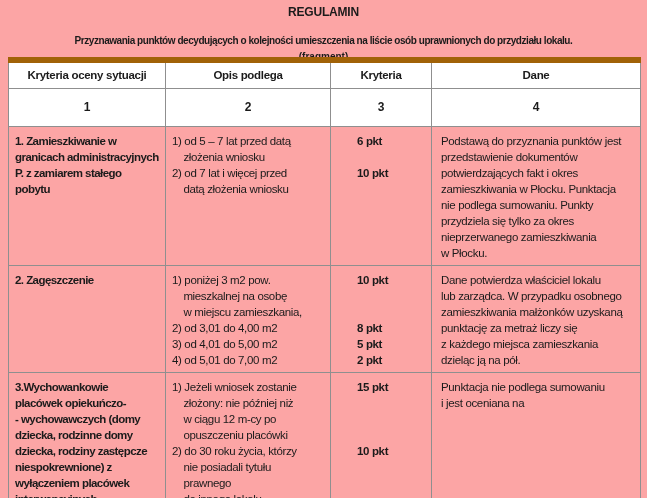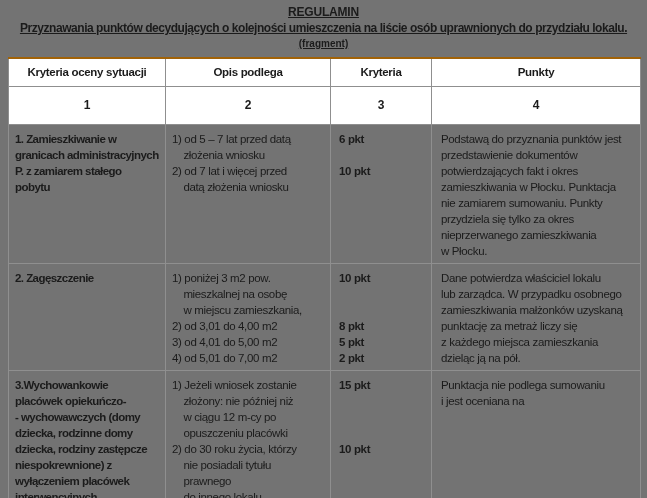--- a/index.html
+++ b/index.html
@@ -11,38 +11,38 @@
     width: 647px;
     height: 498px;
     font-family: "Liberation Sans", "DejaVu Sans", sans-serif;
     color: #1b1b1b;
     overflow: hidden;
   }
   .page {
     position: relative;
     width: 647px;
     height: 498px;
-    background: #737373;
-    text-decoration: underline;
+    background: #fca5a5;
   }
   .doc-title {
     padding-top: 4px;
     text-align: center;
     font-weight: 700;
   }
   .doc-title .t1 {
     font-size: 12px;
     line-height: 16px;
     letter-spacing: -0.2px;
   }
   .doc-title .t2 {
-    font-size: 12px;
+    font-size: 10px;
     line-height: 16px;
     letter-spacing: -0.45px;
     white-space: nowrap;
+    margin-top: 13px;
   }
   .doc-title .t3 {
     font-size: 10px;
     line-height: 16px;
   }
   table.reg-table {
     position: absolute;
     left: 8px;
     top: 57px;
     width: 632px;
@@ -52,21 +52,21 @@
   .reg-table col.c1 { width: 157px; }
   .reg-table col.c2 { width: 165px; }
   .reg-table col.c3 { width: 101px; }
   .reg-table col.c4 { width: 209px; }
   .reg-table th, .reg-table td {
     border: 1px solid #8f8f8f;
     overflow: hidden;
     box-sizing: border-box;
   }
   .reg-table thead tr.hdr-row th {
-    border-top: 2px solid #a16207;
+    border-top: 6px solid #a16207;
   }
   .reg-table th {
     font-size: 11.5px;
     font-weight: 700;
     letter-spacing: -0.3px;
     text-align: center;
     vertical-align: middle;
     background: #ffffff;
   }
   tr.hdr-row { height: 28px; }
@@ -82,21 +82,21 @@
   }
   tr.r1 { height: 131px; }
   tr.r2 { height: 100px; margin-top: 23px; }
   tr.r3 { height: 130px; }
   td.crit {
     font-weight: 700;
     letter-spacing: -0.55px;
   }
   td.pts {
     font-weight: 700;
-    padding-left: 8px;
+    padding-left: 26px;
   }
   td.rem {
     padding-left: 9px;
   }
 </style>
 </head>
 <body>
 
 <div class="page">
 
@@ -111,21 +111,21 @@
       <col class="c1">
         <col class="c2">
         <col class="c3">
         <col class="c4">
     </colgroup>
     <thead>
       <tr class="hdr-row">
         <th>Kryteria oceny sytuacji</th>
         <th>Opis podlega</th>
         <th>Kryteria</th>
-        <th>Punkty</th>
+        <th>Dane</th>
       </tr>
       <tr class="num-row">
         <th>1</th>
         <th>2</th>
         <th>3</th>
         <th>4</th>
       </tr>
     </thead>
     <tbody>
       <tr class="r1">
@@ -137,21 +137,21 @@
     złożenia wniosku
 2) od 7 lat i więcej przed
     datą złożenia wniosku</td>
         <td class="pts">6 pkt
 
 10 pkt</td>
         <td class="rem">Podstawą do przyznania punktów jest
 przedstawienie dokumentów
 potwierdzających fakt i okres
 zamieszkiwania w Płocku. Punktacja
-nie zamiarem sumowaniu. Punkty
+nie podlega sumowaniu. Punkty
 przydziela się tylko za okres
 nieprzerwanego zamieszkiwania
 w Płocku.</td>
       </tr>
       <tr class="r2">
         <td class="crit">2. Zagęszczenie</td>
         <td class="desc">1) poniżej 3 m2 pow.
     mieszkalnej na osobę
     w miejscu zamieszkania,
 2) od 3,01 do 4,00 m2

